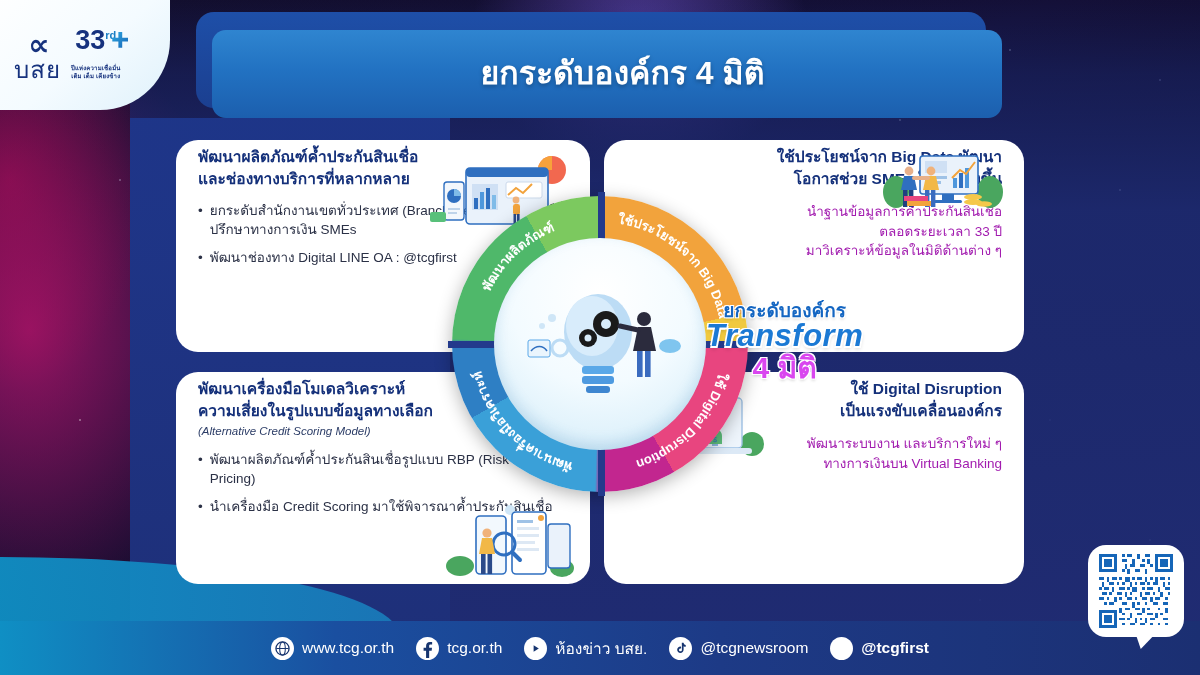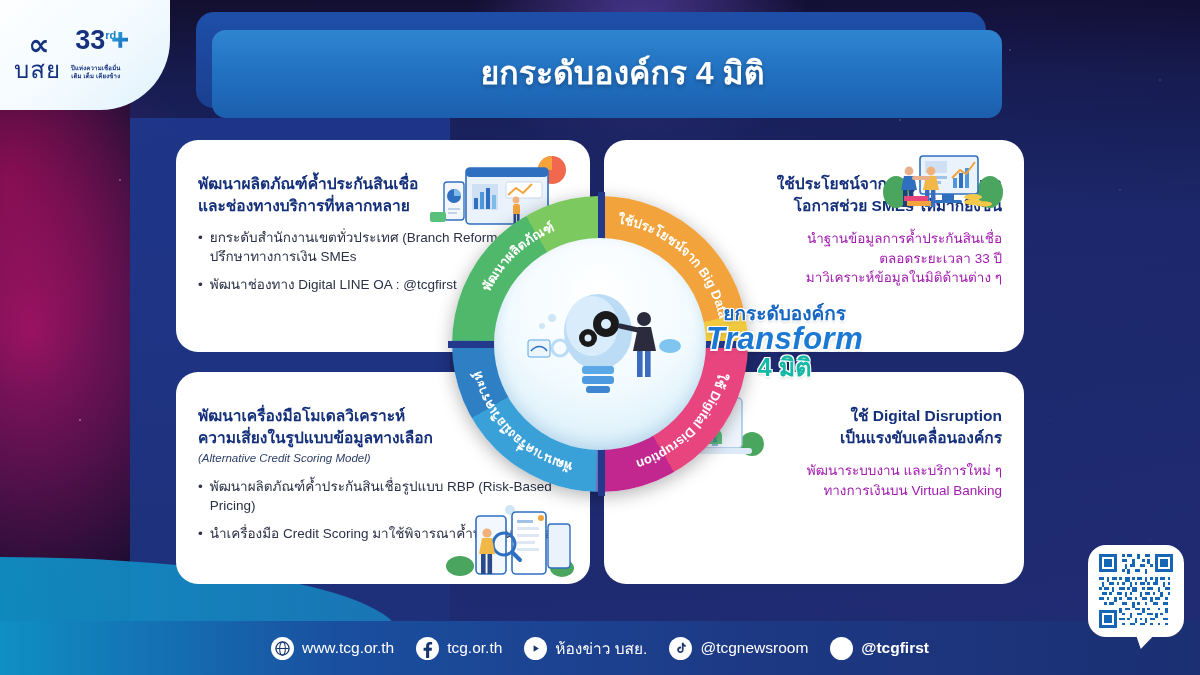--- a/index.html
+++ b/index.html
@@ -116,21 +116,21 @@
   
   .card {
     position: absolute; background: #ffffff; border-radius: 22px;
     overflow: hidden; z-index: 3;
   }
   .card-tl { left: 176px; top: 140px; width: 414px; height: 212px; }
   .card-tr { left: 604px; top: 140px; width: 420px; height: 212px; }
   .card-bl { left: 176px; top: 372px; width: 414px; height: 212px; }
   .card-br { left: 604px; top: 372px; width: 420px; height: 212px; }
 
-  .card-inner { position: relative; width: 100%; height: 100%; padding: 33px 22px; }
+  .card-inner { position: relative; width: 100%; height: 100%; padding: 6px 22px; }
   .card-inner.right { text-align: right; }
 
   .card-title {
     font-size: 15.5px; font-weight: 700; color: #14307a; line-height: 1.42;
   }
   .card-sub {
     font-size: 11.5px; font-style: italic; color: #2b3c66; margin-top: 2px; line-height: 1.3;
   }
   .bullets { margin-top: 12px; }
   .bullet {
@@ -194,21 +194,21 @@
   .ct-thai {
     font-size: 19px; font-weight: 700; color: #1466c2; line-height: 1;
     text-shadow: 1px 1px 0 #fff, -1px -1px 0 #fff, 1px -1px 0 #fff, -1px 1px 0 #fff, 0 2px 3px rgba(0,0,0,.18);
   }
   .ct-en {
     font-size: 31px; font-weight: 700; font-style: italic; color: #1b79d4; line-height: 1.02;
     letter-spacing: .5px;
     text-shadow: 1.5px 1.5px 0 #fff, -1.5px -1.5px 0 #fff, 1.5px -1.5px 0 #fff, -1.5px 1.5px 0 #fff, 0 3px 4px rgba(0,0,0,.2);
   }
   .ct-dim {
-    font-size: 25px; font-weight: 700; color: #14b8a6; line-height: 1.05;
+    font-size: 30px; font-weight: 700; color: #d946ef; line-height: 1.05;
     text-shadow: 1.2px 1.2px 0 #fff, -1.2px -1.2px 0 #fff, 1.2px -1.2px 0 #fff, -1.2px 1.2px 0 #fff, 0 2px 3px rgba(0,0,0,.18);
   }
 
   
   .footer-row {
     position: absolute; left: 0; bottom: 0; width: 1200px; height: 54px;
     display: flex; align-items: center; justify-content: center; gap: 22px;
     z-index: 8;
   }
   .social { display: flex; align-items: center; gap: 8px; }

